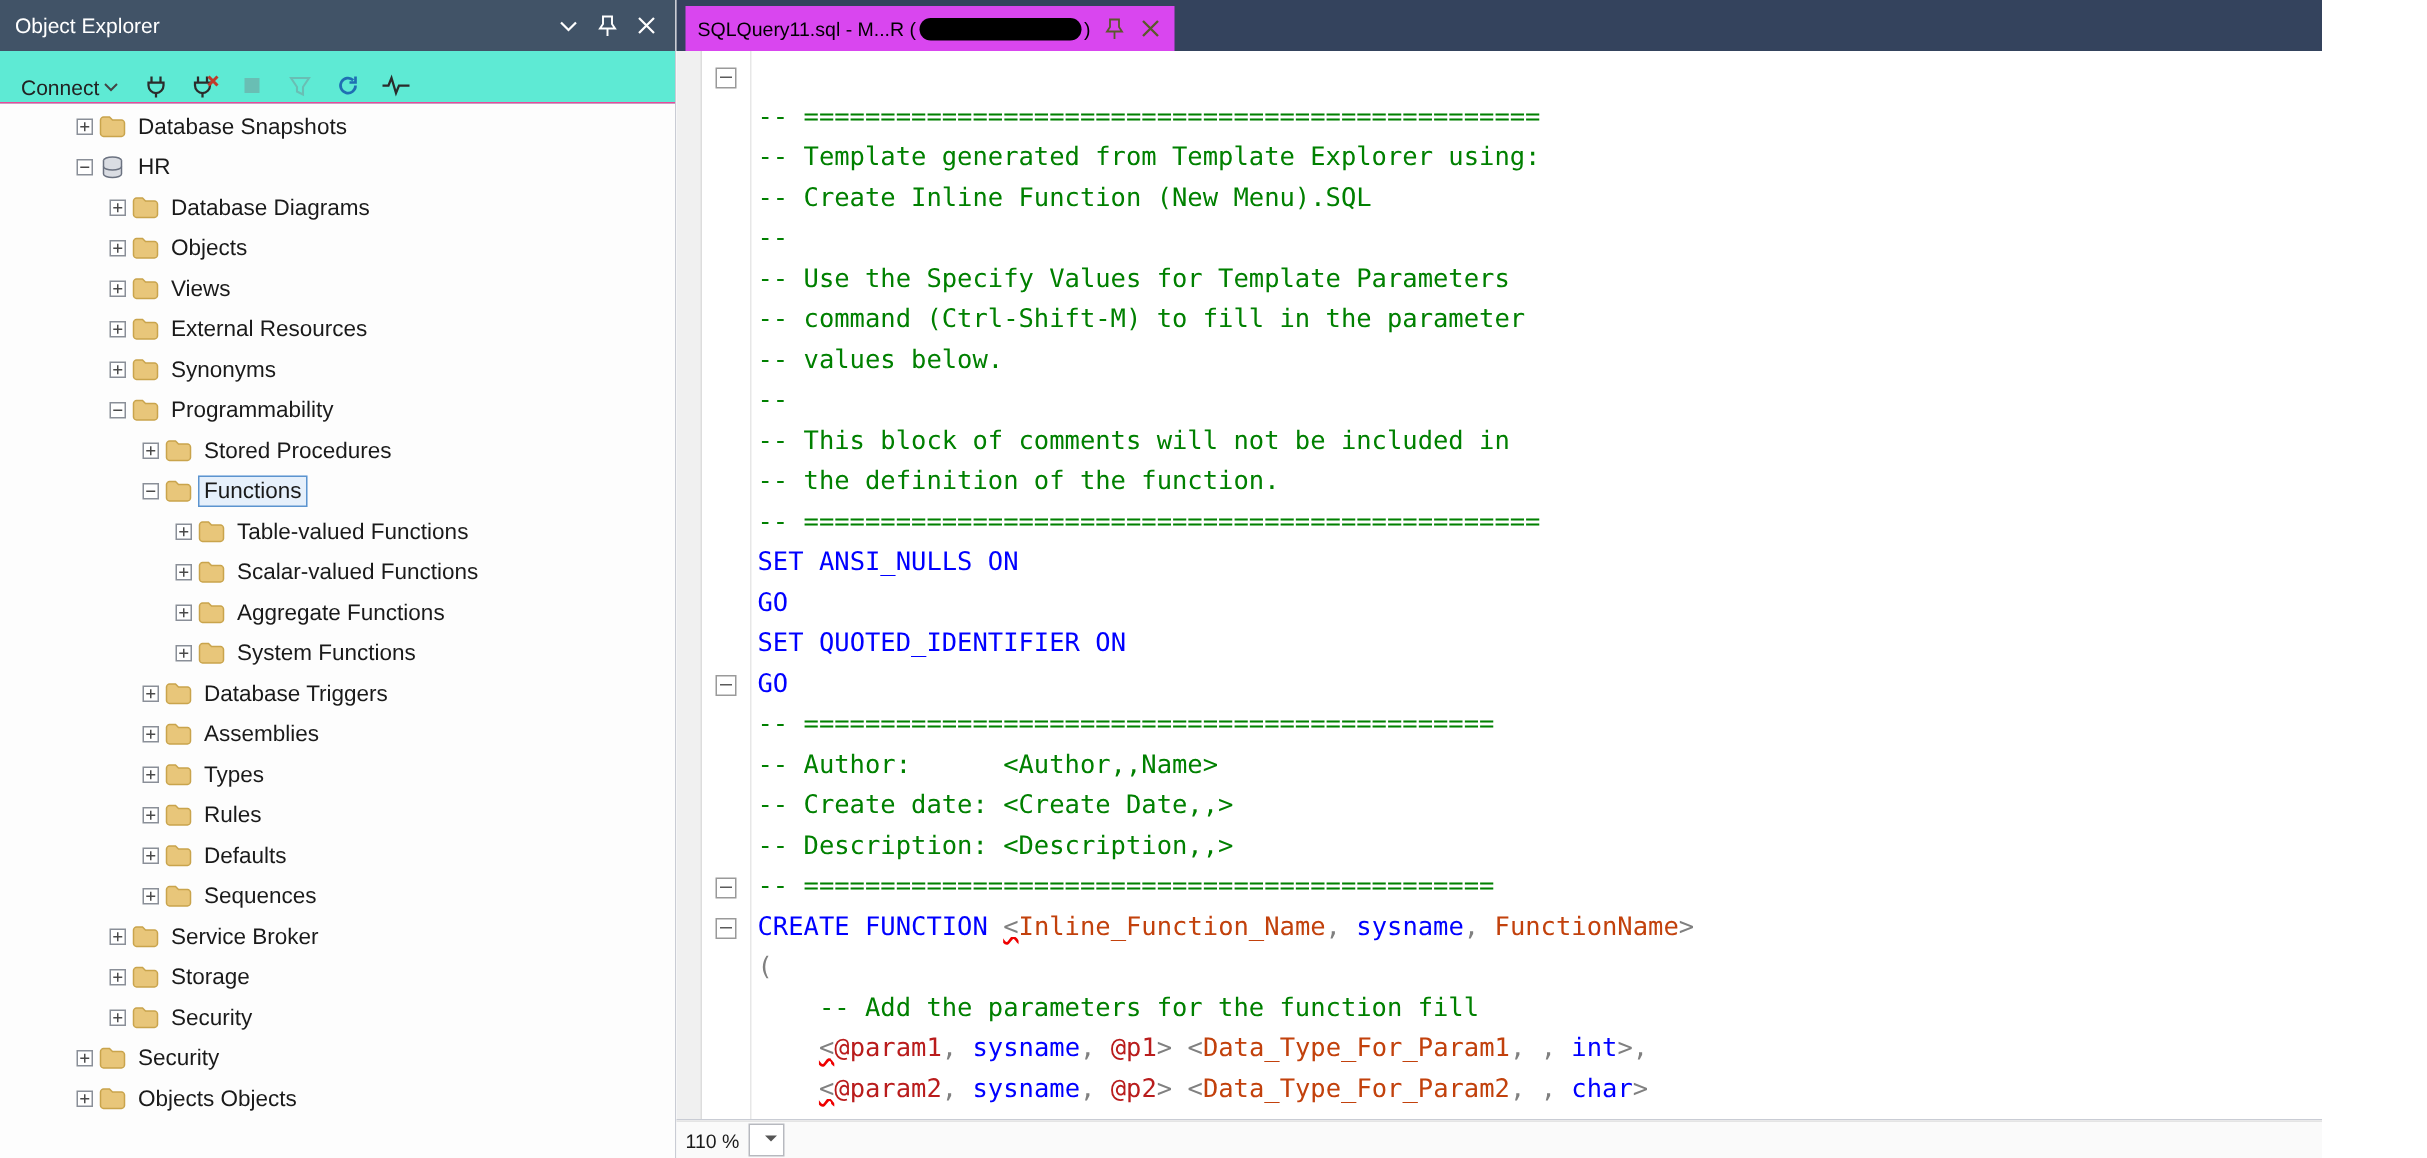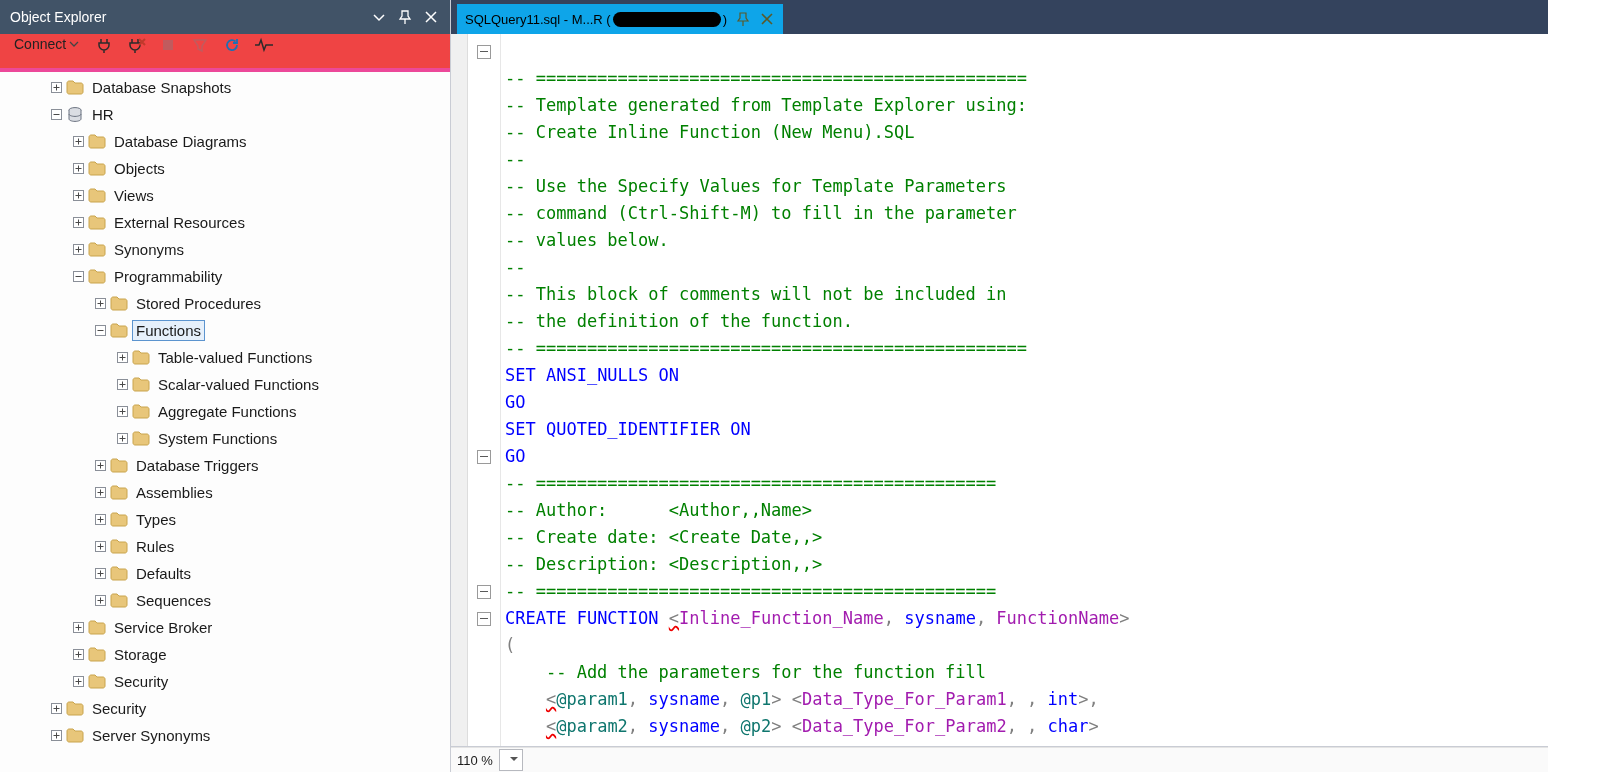--- a/index.html
+++ b/index.html
@@ -3,21 +3,21 @@
 <meta charset="utf-8">
 <style>
   html,body{margin:0;padding:0;height:100%;width:100%;font-family:"Segoe UI",Tahoma,sans-serif;font-size:14px;color:#1a1a1a;background:#fff;overflow:hidden}
   .root{display:flex;height:772px;width:1548px}
   
   .panel{display:flex;flex-direction:column;width:450px;border-right:1px solid #c9ccd4;background:#fdfdfd}
   .panel-title{display:flex;align-items:center;height:34px;background:#415367;color:#fff;padding:0 10px}
   .panel-title .spacer{flex:1}
   .panel-title .ico{width:18px;height:18px;margin-left:8px;cursor:pointer;display:flex;align-items:center;justify-content:center}
   .panel-title .ico svg{stroke:#fff;fill:none}
-  .toolbar{display:flex;align-items:flex-start;height:34px;background:#ef4444;border-bottom:4px solid #ec4899;padding:0 10px}
+  .toolbar{display:flex;align-items:flex-end;height:34px;background:#5eead4;border-bottom:1px solid #ec4899;padding:0 10px}
   .toolbar .connect{display:flex;align-items:center;cursor:pointer;color:#222;font-size:14px;padding:2px 4px}
   .toolbar .connect .caret{margin-left:3px}
   .toolbar .tb-ico{width:22px;height:22px;margin-left:10px;display:flex;align-items:center;justify-content:center;cursor:pointer}
   .toolbar .tb-ico.disabled{opacity:.4;cursor:default}
   .tree-wrap{flex:1;overflow-y:scroll;overflow-x:hidden;padding:2px 0}
   .tree{padding-left:8px}
   .tn{display:flex;align-items:center;height:27px;padding-right:4px}
   .tn .exp{width:16px;height:16px;display:flex;align-items:center;justify-content:center;cursor:pointer;flex-shrink:0}
   .tn .exp svg{display:block}
   .tn .nico{width:18px;height:16px;display:flex;align-items:center;justify-content:center;margin:0 4px 0 2px;flex-shrink:0}
@@ -27,37 +27,37 @@
   .indent-2{padding-left:62px}
   .indent-3{padding-left:84px}
   .indent-4{padding-left:106px}
   
   .tree-wrap::-webkit-scrollbar{width:16px}
   .tree-wrap::-webkit-scrollbar-track{background:#f0f0f0}
   .tree-wrap::-webkit-scrollbar-thumb{background:#c4c6cc;border:2px solid #f0f0f0}
   
   .editor-side{flex:1;display:flex;flex-direction:column;background:#fff;min-width:0}
   .tabbar{display:flex;align-items:flex-end;height:34px;background:#34435d;padding-left:6px}
-  .tab{display:flex;align-items:center;height:30px;background:#0ea5e9;color:#000;padding:0 8px;font-size:13px}
+  .tab{display:flex;align-items:center;height:30px;background:#d946ef;color:#000;padding:0 8px;font-size:13px}
   .tab .redact{display:inline-block;width:108px;height:15px;background:#000;border-radius:8px;margin:0 2px}
   .tab .pin,.tab .close{width:16px;height:16px;margin-left:8px;display:flex;align-items:center;justify-content:center;cursor:pointer}
   .code-area{flex:1;display:flex;overflow:hidden;background:#fff;border-bottom:1px solid #c9ccd4}
   .vscroll{width:16px;background:#f0f0f0;border-right:1px solid #ddd}
   .gutter{width:32px;background:#fff;border-right:1px solid #e7e7e7;padding-top:4px}
   .gut-row{height:27px;display:flex;align-items:center;justify-content:center}
   .fold{width:12px;height:12px;border:1px solid #9a9a9a;display:flex;align-items:center;justify-content:center;cursor:pointer;background:#fff}
   .fold .h{position:absolute;width:8px;height:1px;background:#5a5a5a}
   .fold{position:relative}
   .code{flex:1;padding:4px 0 0 4px;font-family:Consolas,monospace;font-size:17px;line-height:27px;white-space:pre;overflow:hidden}
   .c-comment{color:#008000}
   .c-kw{color:#0000ff}
   .c-sys{color:#0000ff}
-  .c-obj{color:#0f766e}
+  .c-obj{color:#b91c1c}
   .c-gray{color:#808080}
-  .c-black{color:#a21caf}
+  .c-black{color:#c2410c}
   .wavy{text-decoration:underline wavy #e00;text-decoration-skip-ink:none}
   .status{height:24px;display:flex;align-items:center;padding:0 6px;font-size:13px;background:#fafafa;border-top:1px solid #e4e4e4}
   .zoom-sel{border:1px solid #b7b9bf;height:20px;padding:0 16px 0 6px;font-size:13px;background:#fff;position:relative;margin-left:6px;display:flex;align-items:center}
   .zoom-sel::after{content:"";position:absolute;right:4px;top:7px;border:4px solid transparent;border-top-color:#555}
   
   svg{overflow:visible}
 </style>
 </head>
 <body>
 
@@ -493,21 +493,21 @@
                 <rect x="0.5" y="0.5" width="10" height="10" fill="#fff" stroke="#8a8f98"></rect>
                 <line x1="2.5" y1="5.5" x2="8.5" y2="5.5" stroke="#4a4a4a"></line>
                 <line x1="5.5" y1="2.5" x2="5.5" y2="8.5" stroke="#4a4a4a"></line>
               </svg>
             </span>
             <span class="nico">
               <svg width="16" height="13" viewBox="0 0 16 13">
                 <path d="M0 2c0-1 1-2 2-2h4l2 2h6c1 0 2 1 2 2v7c0 1-1 2-2 2H2c-1 0-2-1-2-2z" fill="#e8c67a" stroke="#c9a44c"></path>
               </svg>
             </span>
-            <span class="lbl">Server Synonyms</span>
+            <span class="lbl">Objects Objects</span>
           </div>
         </div>
     </div>
   </div>
 
   <div class="editor-side">
     <div class="tabbar">
       <div class="tab">
         <span>SQLQuery11.sql - M...R (</span>
         <span class="redact"></span>

